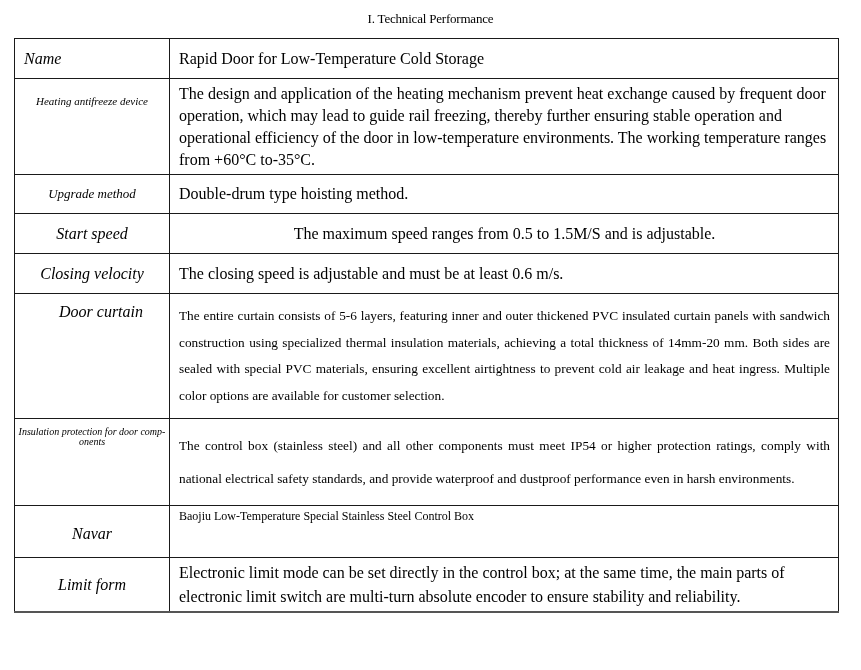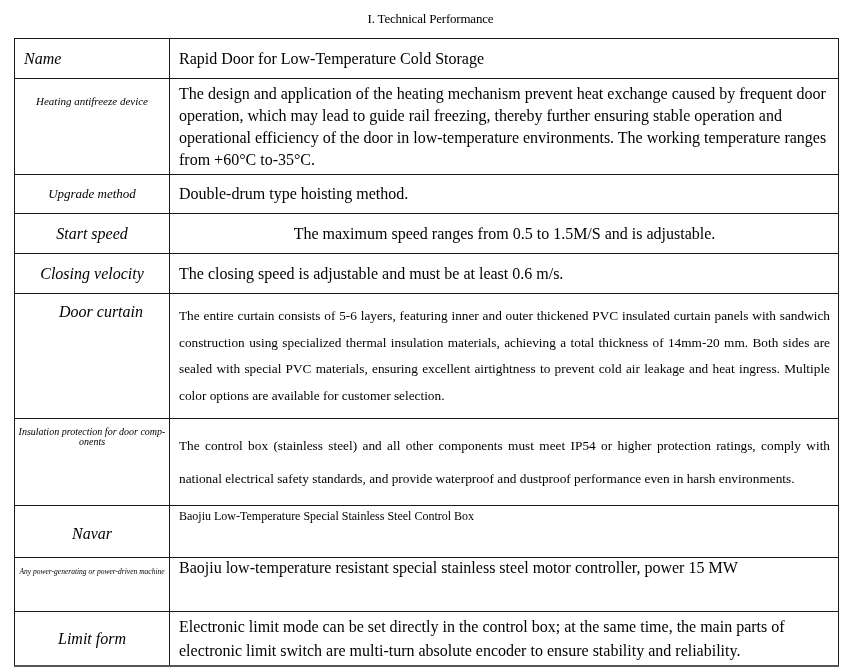--- a/index.html
+++ b/index.html
@@ -112,22 +112,18 @@
       <td class="value">The entire curtain consists of 5-6 layers, featuring inner and outer thickened PVC insulated curtain panels with sandwich construction using specialized thermal insulation materials, achieving a total thickness of 14mm-20 mm. Both sides are sealed with special PVC materials, ensuring excellent airtightness to prevent cold air leakage and heat ingress. Multiple color options are available for customer selection.</td>
     </tr>
     <tr class="r-insul">
       <td class="label">Insulation protection for door comp-onents</td>
       <td class="value">The control box (stainless steel) and all other components must meet IP54 or higher protection ratings, comply with national electrical safety standards, and provide waterproof and dustproof performance even in harsh environments.</td>
     </tr>
     <tr class="r-navar">
       <td class="label">Navar</td>
       <td class="value">Baojiu Low-Temperature Special Stainless Steel Control Box</td>
     </tr>
-    <tr class="r-machine">
-      <td class="label">Any power-generating or power-driven machine</td>
-      <td class="value">Baojiu low-temperature resistant special stainless steel motor controller, power 15 MW</td>
-    </tr>
     <tr class="r-limit">
       <td class="label">Limit form</td>
       <td class="value">Electronic limit mode can be set directly in the control box; at the same time, the main parts of electronic limit switch are multi-turn absolute encoder to ensure stability and reliability.</td>
     </tr>
   </tbody>
 </table>
 
 </body></html>

